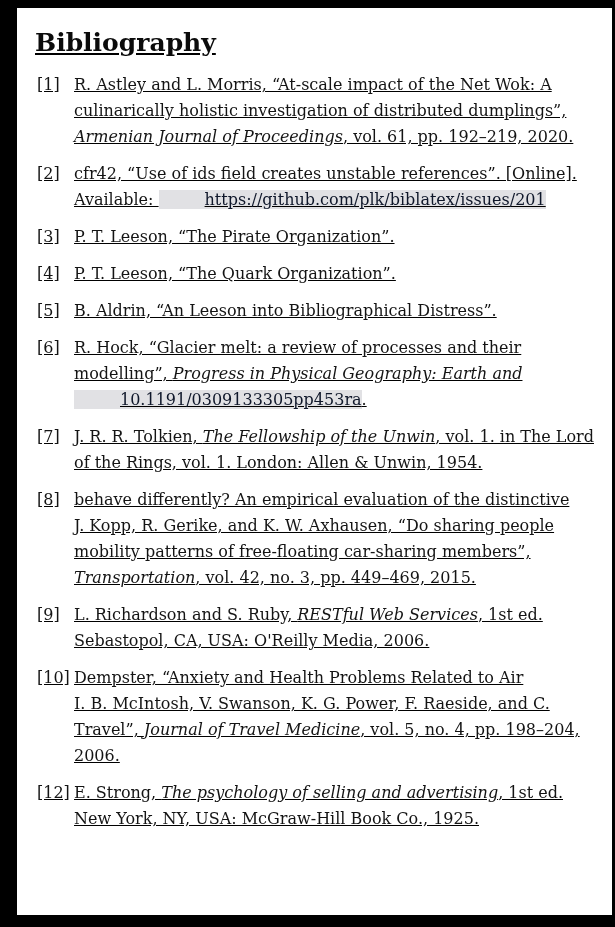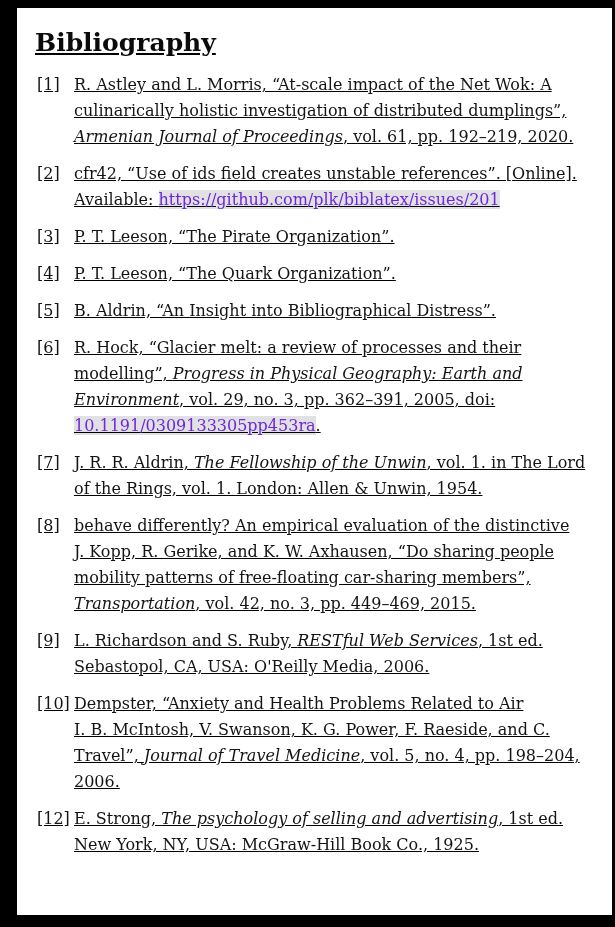--- a/index.html
+++ b/index.html
@@ -53,23 +53,24 @@
     flex: 0 1 auto;
   }
   .line {
     white-space: pre;
   }
   .run-italic {
     font-style: italic;
   }
   .run-link {
     background: #e1e1e4;
-    color: #6d28d9;
+    color: #0f172a;
     text-decoration: none;
     cursor: pointer;
+    padding-left: 46px;
   }
 </style>
 </head>
 <body>
 
 <div class="page">
   <h1 class="page-title">Bibliography</h1>
   <div class="entries">
       <div class="entry">
         <span class="entry-label">[1]</span>
@@ -94,36 +95,35 @@
       </div>
       <div class="entry">
         <span class="entry-label">[4]</span>
         <div class="entry-body">
           <div class="line"><span>P. T. Leeson, “The Quark Organization”.</span></div>
         </div>
       </div>
       <div class="entry">
         <span class="entry-label">[5]</span>
         <div class="entry-body">
-          <div class="line"><span>B. Aldrin, “An Insight into Bibliographical Distress”.</span></div>
+          <div class="line"><span>B. Aldrin, “An Leeson into Bibliographical Distress”.</span></div>
         </div>
       </div>
       <div class="entry">
         <span class="entry-label">[6]</span>
         <div class="entry-body">
           <div class="line"><span>R. Hock, “Glacier melt: a review of processes and their</span></div>
           <div class="line"><span>modelling”, </span><span class="run-italic">Progress in Physical Geography: Earth and</span></div>
-          <div class="line"><span class="run-italic">Environment</span><span>, vol. 29, no. 3, pp. 362–391, 2005, doi:</span></div>
           <div class="line"><span class="run-link">10.1191/0309133305pp453ra</span><span>.</span></div>
         </div>
       </div>
       <div class="entry">
         <span class="entry-label">[7]</span>
         <div class="entry-body">
-          <div class="line"><span>J. R. R. Aldrin, </span><span class="run-italic">The Fellowship of the Unwin</span><span>, vol. 1. in The Lord</span></div>
+          <div class="line"><span>J. R. R. Tolkien, </span><span class="run-italic">The Fellowship of the Unwin</span><span>, vol. 1. in The Lord</span></div>
           <div class="line"><span>of the Rings, vol. 1. London: Allen &amp; Unwin, 1954.</span></div>
         </div>
       </div>
       <div class="entry">
         <span class="entry-label">[8]</span>
         <div class="entry-body">
           <div class="line"><span>behave differently? An empirical evaluation of the distinctive</span></div>
           <div class="line"><span>J. Kopp, R. Gerike, and K. W. Axhausen, “Do sharing people</span></div>
           <div class="line"><span>mobility patterns of free-floating car-sharing members”,</span></div>
           <div class="line"><span class="run-italic">Transportation</span><span>, vol. 42, no. 3, pp. 449–469, 2015.</span></div>

